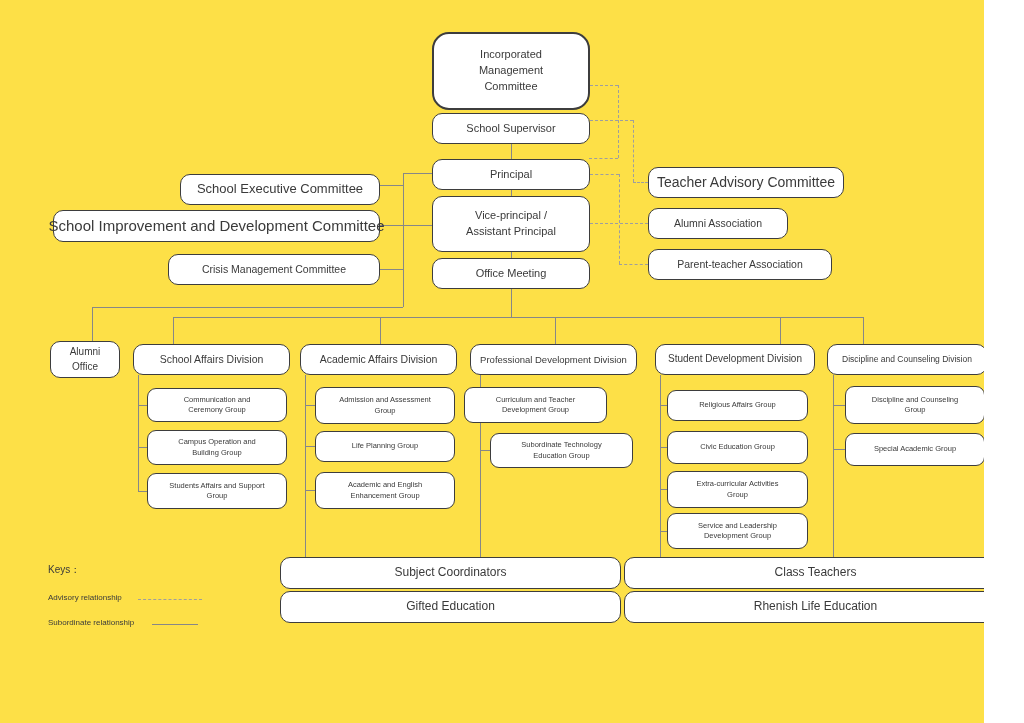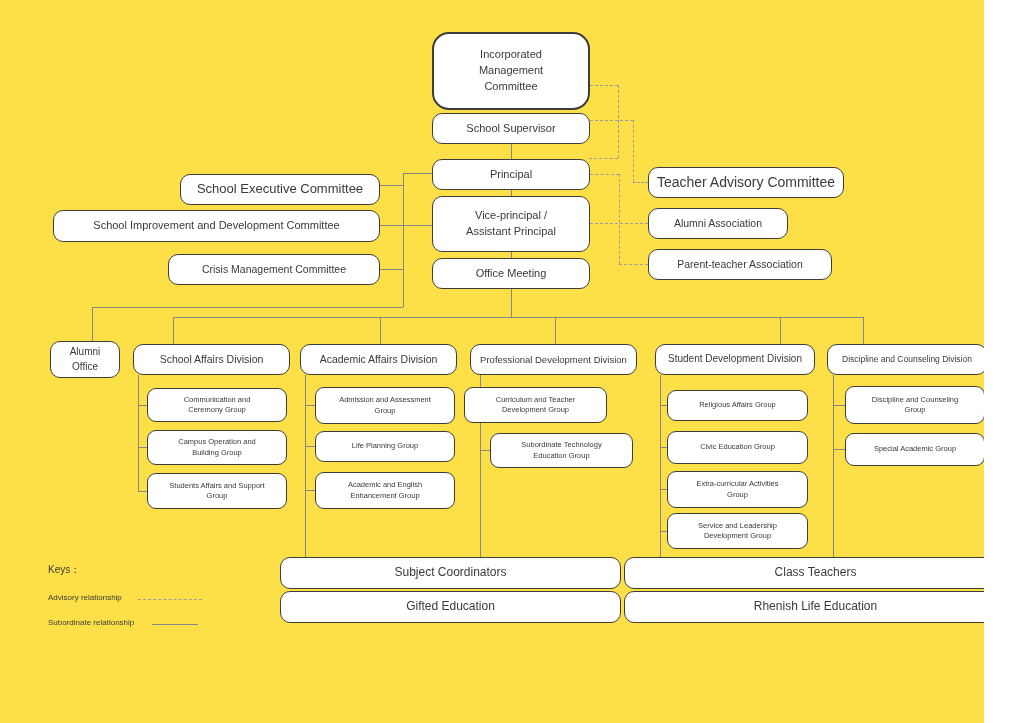--- a/index.html
+++ b/index.html
@@ -82,21 +82,21 @@
   <div class="node big" style="left:432px;top:32px;width:158px;height:78px;font-size:11px">Incorporated
 Management
 Committee</div>
   <div class="node nowrap" style="left:432px;top:113px;width:158px;height:31px;font-size:11px">School Supervisor</div>
   <div class="node nowrap" style="left:432px;top:159px;width:158px;height:31px;font-size:11px">Principal</div>
   <div class="node" style="left:432px;top:196px;width:158px;height:56px;font-size:11px">Vice-principal /
 Assistant Principal</div>
   <div class="node nowrap" style="left:432px;top:258px;width:158px;height:31px;font-size:11px">Office Meeting</div>
 
   <div class="node nowrap" style="left:180px;top:174px;width:200px;height:31px;font-size:13px">School Executive Committee</div>
-  <div class="node nowrap" style="left:53px;top:210px;width:327px;height:32px;font-size:11px">School Improvement and Development Committee</div>
+  <div class="node nowrap" style="left:53px;top:210px;width:327px;height:32px;font-size:15px">School Improvement and Development Committee</div>
   <div class="node nowrap" style="left:168px;top:254px;width:212px;height:31px;font-size:10.5px">Crisis Management Committee</div>
 
   <div class="node nowrap" style="left:648px;top:167px;width:196px;height:31px;font-size:14px">Teacher Advisory Committee</div>
   <div class="node nowrap" style="left:648px;top:208px;width:140px;height:31px;font-size:10.5px">Alumni Association</div>
   <div class="node nowrap" style="left:648px;top:249px;width:184px;height:31px;font-size:10.5px">Parent-teacher Association</div>
 
   <div class="node" style="left:50px;top:341px;width:70px;height:37px;font-size:10px">Alumni
 Office</div>
   <div class="node nowrap" style="left:133px;top:344px;width:157px;height:31px;font-size:10.5px">School Affairs Division</div>
   <div class="node nowrap" style="left:300px;top:344px;width:157px;height:31px;font-size:10.5px">Academic Affairs Division</div>

